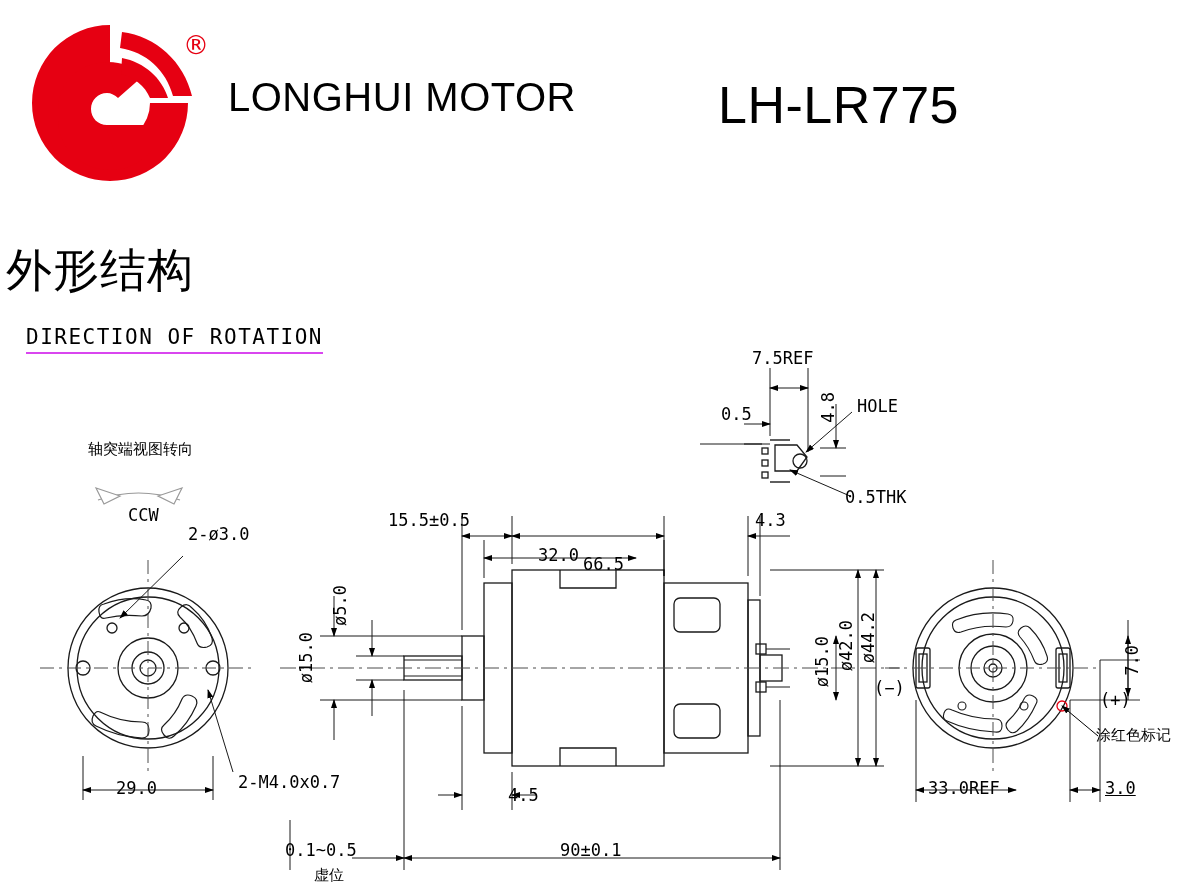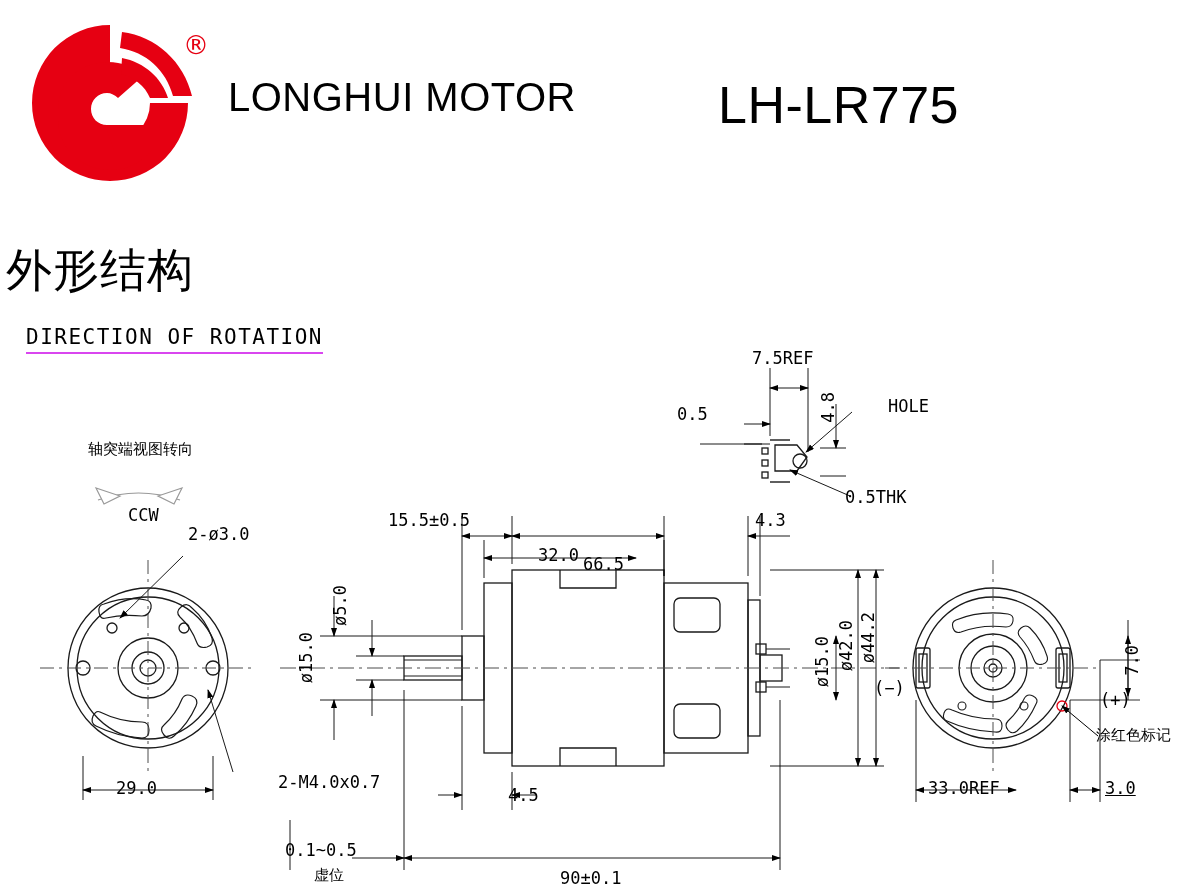--- a/index.html
+++ b/index.html
@@ -280,44 +280,44 @@
         <line x1="1100" y1="660" x2="1140" y2="660" stroke-width=".9"></line>
         <line x1="1070" y1="700" x2="1140" y2="700" stroke-width=".9"></line>
       </g>
 
     </g>
   </svg>
 
   <div class="t cn" style="left:88px;top:440px;">轴突端视图转向</div>
   <div class="t s17" style="left:128px;top:505px;">CCW</div>
   <div class="t" style="left:188px;top:524px;">2-ø3.0</div>
-  <div class="t" style="left:238px;top:772px;margin-left:40px;">2-M4.0x0.7</div>
+  <div class="t" style="left:238px;top:772px;">2-M4.0x0.7</div>
   <div class="t" style="left:116px;top:778px;">29.0</div>
 
   <div class="t" style="left:388px;top:510px;">15.5±0.5</div>
   <div class="t" style="left:583px;top:510px;margin-top:44px;">66.5</div>
   <div class="t" style="left:755px;top:510px;">4.3</div>
   <div class="t" style="left:538px;top:545px;">32.0</div>
   <div class="t" style="left:508px;top:785px;">4.5</div>
 
   <div class="t vert" style="left:330px;top:585px;">ø5.0</div>
   <div class="t vert" style="left:296px;top:632px;">ø15.0</div>
   <div class="t vert" style="left:812px;top:636px;">ø15.0</div>
   <div class="t vert" style="left:836px;top:620px;">ø42.0</div>
   <div class="t vert" style="left:858px;top:612px;">ø44.2</div>
   <div class="t" style="left:874px;top:678px;">(−)</div>
 
   <div class="t" style="left:285px;top:840px;">0.1~0.5</div>
   <div class="t cn" style="left:314px;top:866px;">虚位</div>
-  <div class="t" style="left:560px;top:840px;margin-top:28px;">90±0.1</div>
+  <div class="t" style="left:560px;top:840px;">90±0.1</div>
 
   <div class="t" style="left:752px;top:348px;">7.5REF</div>
-  <div class="t" style="left:677px;top:404px;">0.5</div>
+  <div class="t" style="left:721px;top:404px;">0.5</div>
   <div class="t vert" style="left:818px;top:392px;">4.8</div>
-  <div class="t" style="left:857px;top:396px;margin-left:31px;">HOLE</div>
+  <div class="t" style="left:857px;top:396px;">HOLE</div>
   <div class="t" style="left:845px;top:487px;">0.5THK</div>
 
   <div class="t" style="left:928px;top:778px;">33.0REF</div>
   <div class="t" style="left:1105px;top:778px;text-decoration:underline;">3.0</div>
   <div class="t vert" style="left:1122px;top:645px;">7.0</div>
   <div class="t" style="left:1100px;top:690px;">(+)</div>
   <div class="t cn" style="left:1096px;top:726px;">涂红色标记</div>
 
 </div>
 

